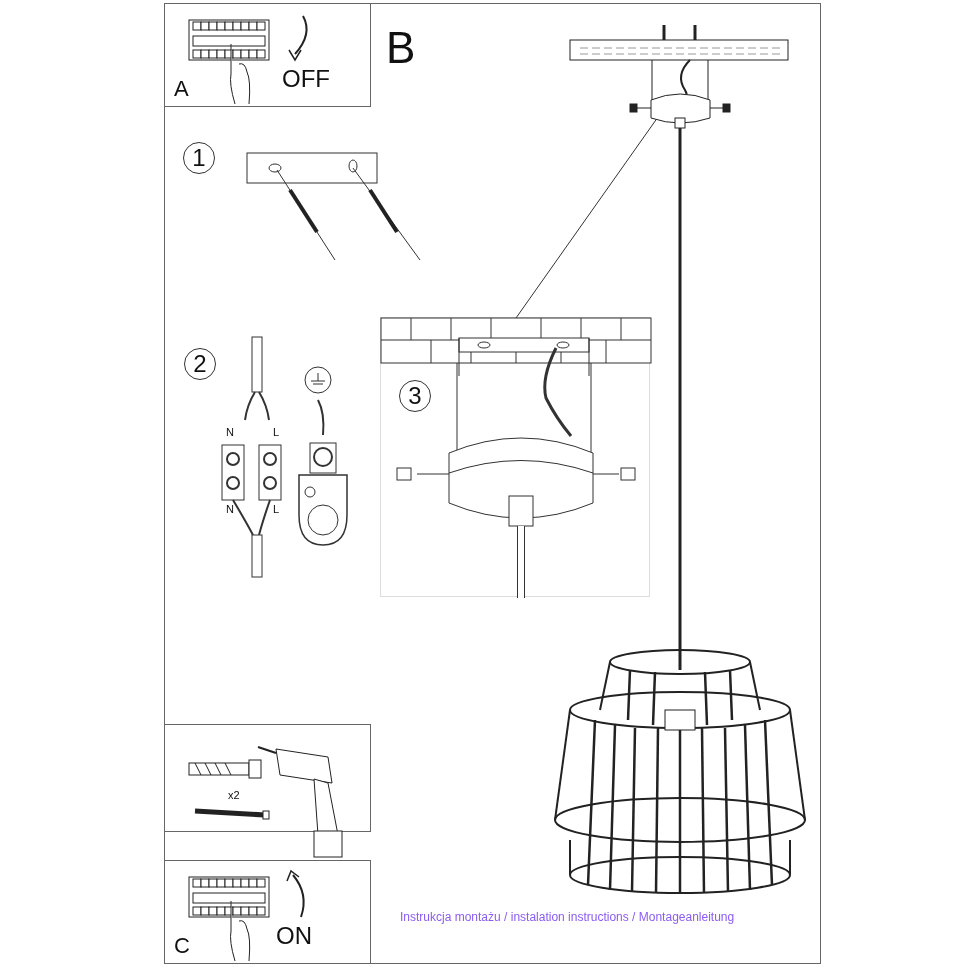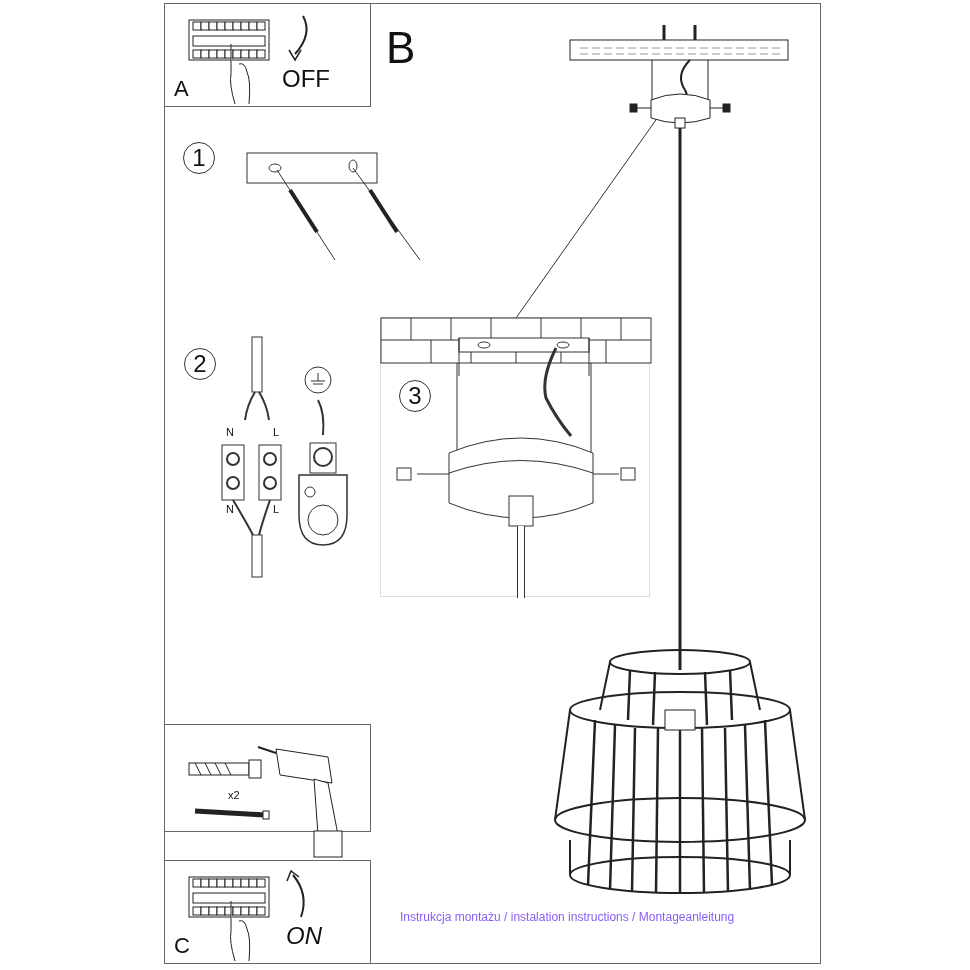--- a/index.html
+++ b/index.html
@@ -227,19 +227,19 @@
         <rect x="56" y="36" width="8" height="8"></rect>
         <rect x="64" y="36" width="8" height="8"></rect>
         <rect x="72" y="36" width="8" height="8"></rect>
     </g>
     <path d="M46 30 L46 60 Q44 70 50 90 M54 50 Q60 48 62 58 Q66 66 64 90" fill="#fff" stroke="#222"></path>
   </svg>
   <svg style="left:118px;top:8px;" width="30" height="50" viewBox="0 0 30 50">
     <path d="M18 48 Q26 25 10 6" fill="none" stroke="#222" stroke-width="2"></path>
     <path d="M4 12 L8 2 L16 8" fill="none" stroke="#222" stroke-width="1.5"></path>
   </svg>
-  <span class="switch-label" style="left:121px;top:63px;font-style:italic;">ON</span>
+  <span class="switch-label" style="left:111px;top:63px;">ON</span>
   <span class="letter" style="left:9px;top:74px;">C</span>
 </div>
 
 <div class="caption">
   <div>Instrukcja montażu / instalation instructions / Montageanleitung</div>
 </div>
 
 </body></html>

